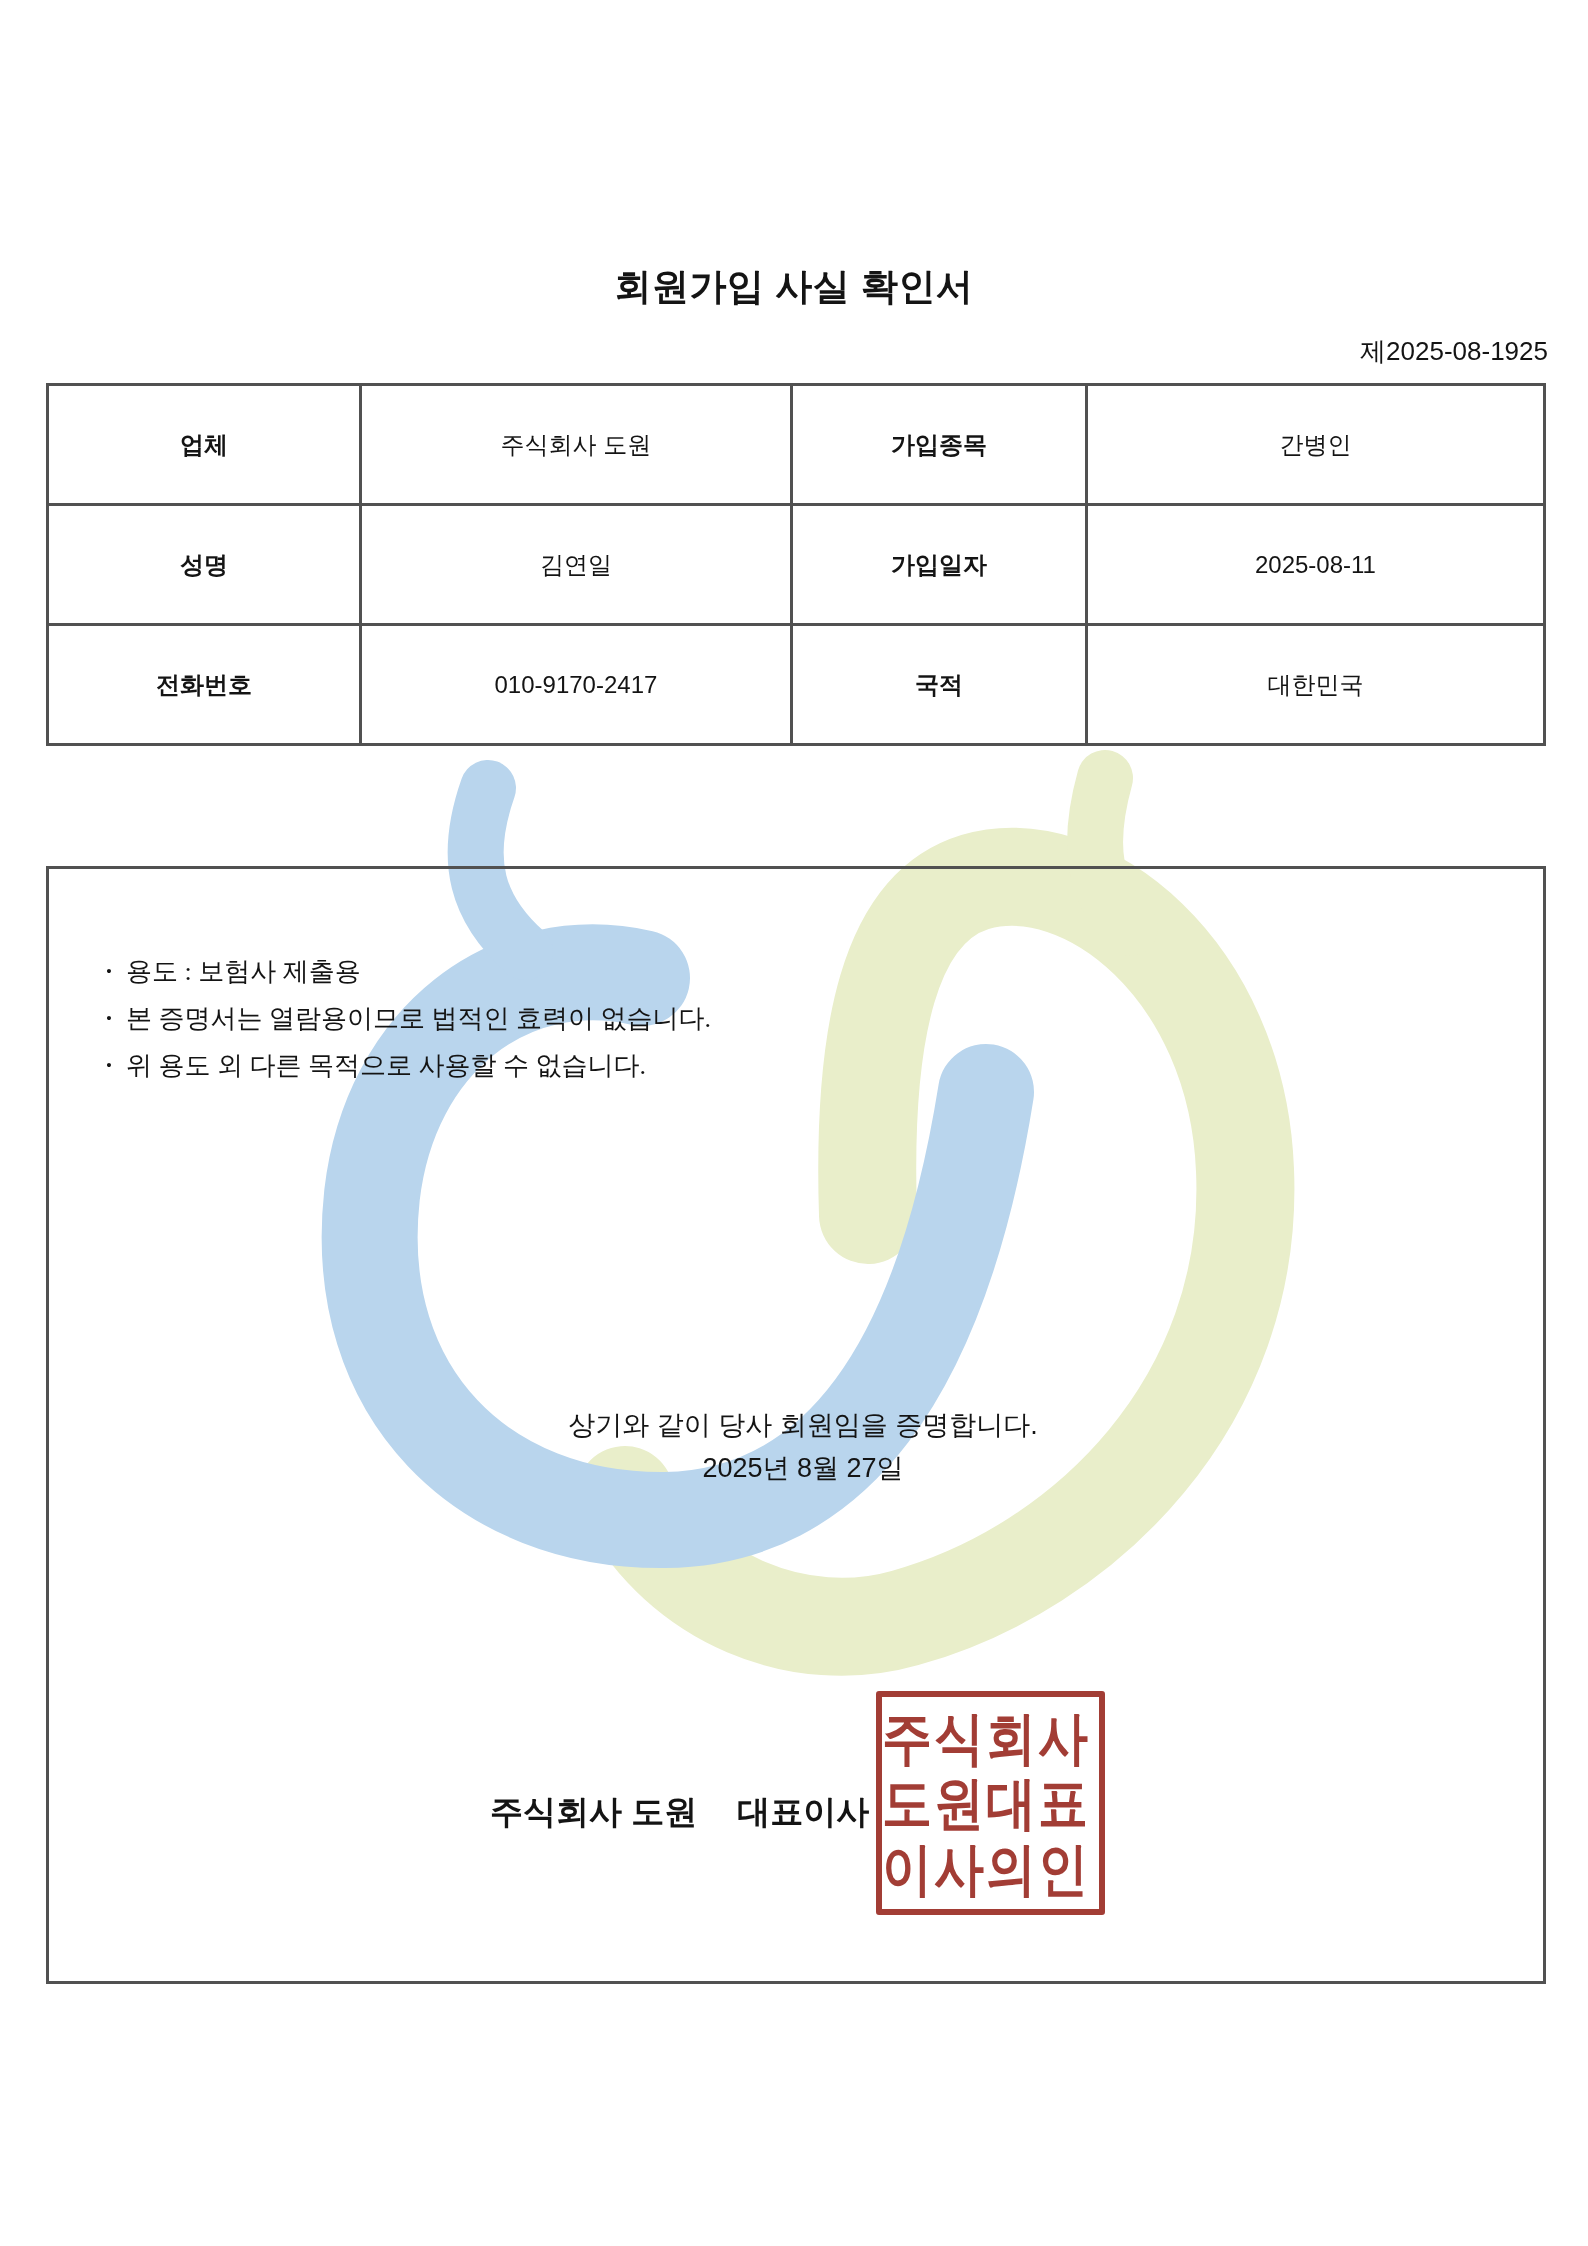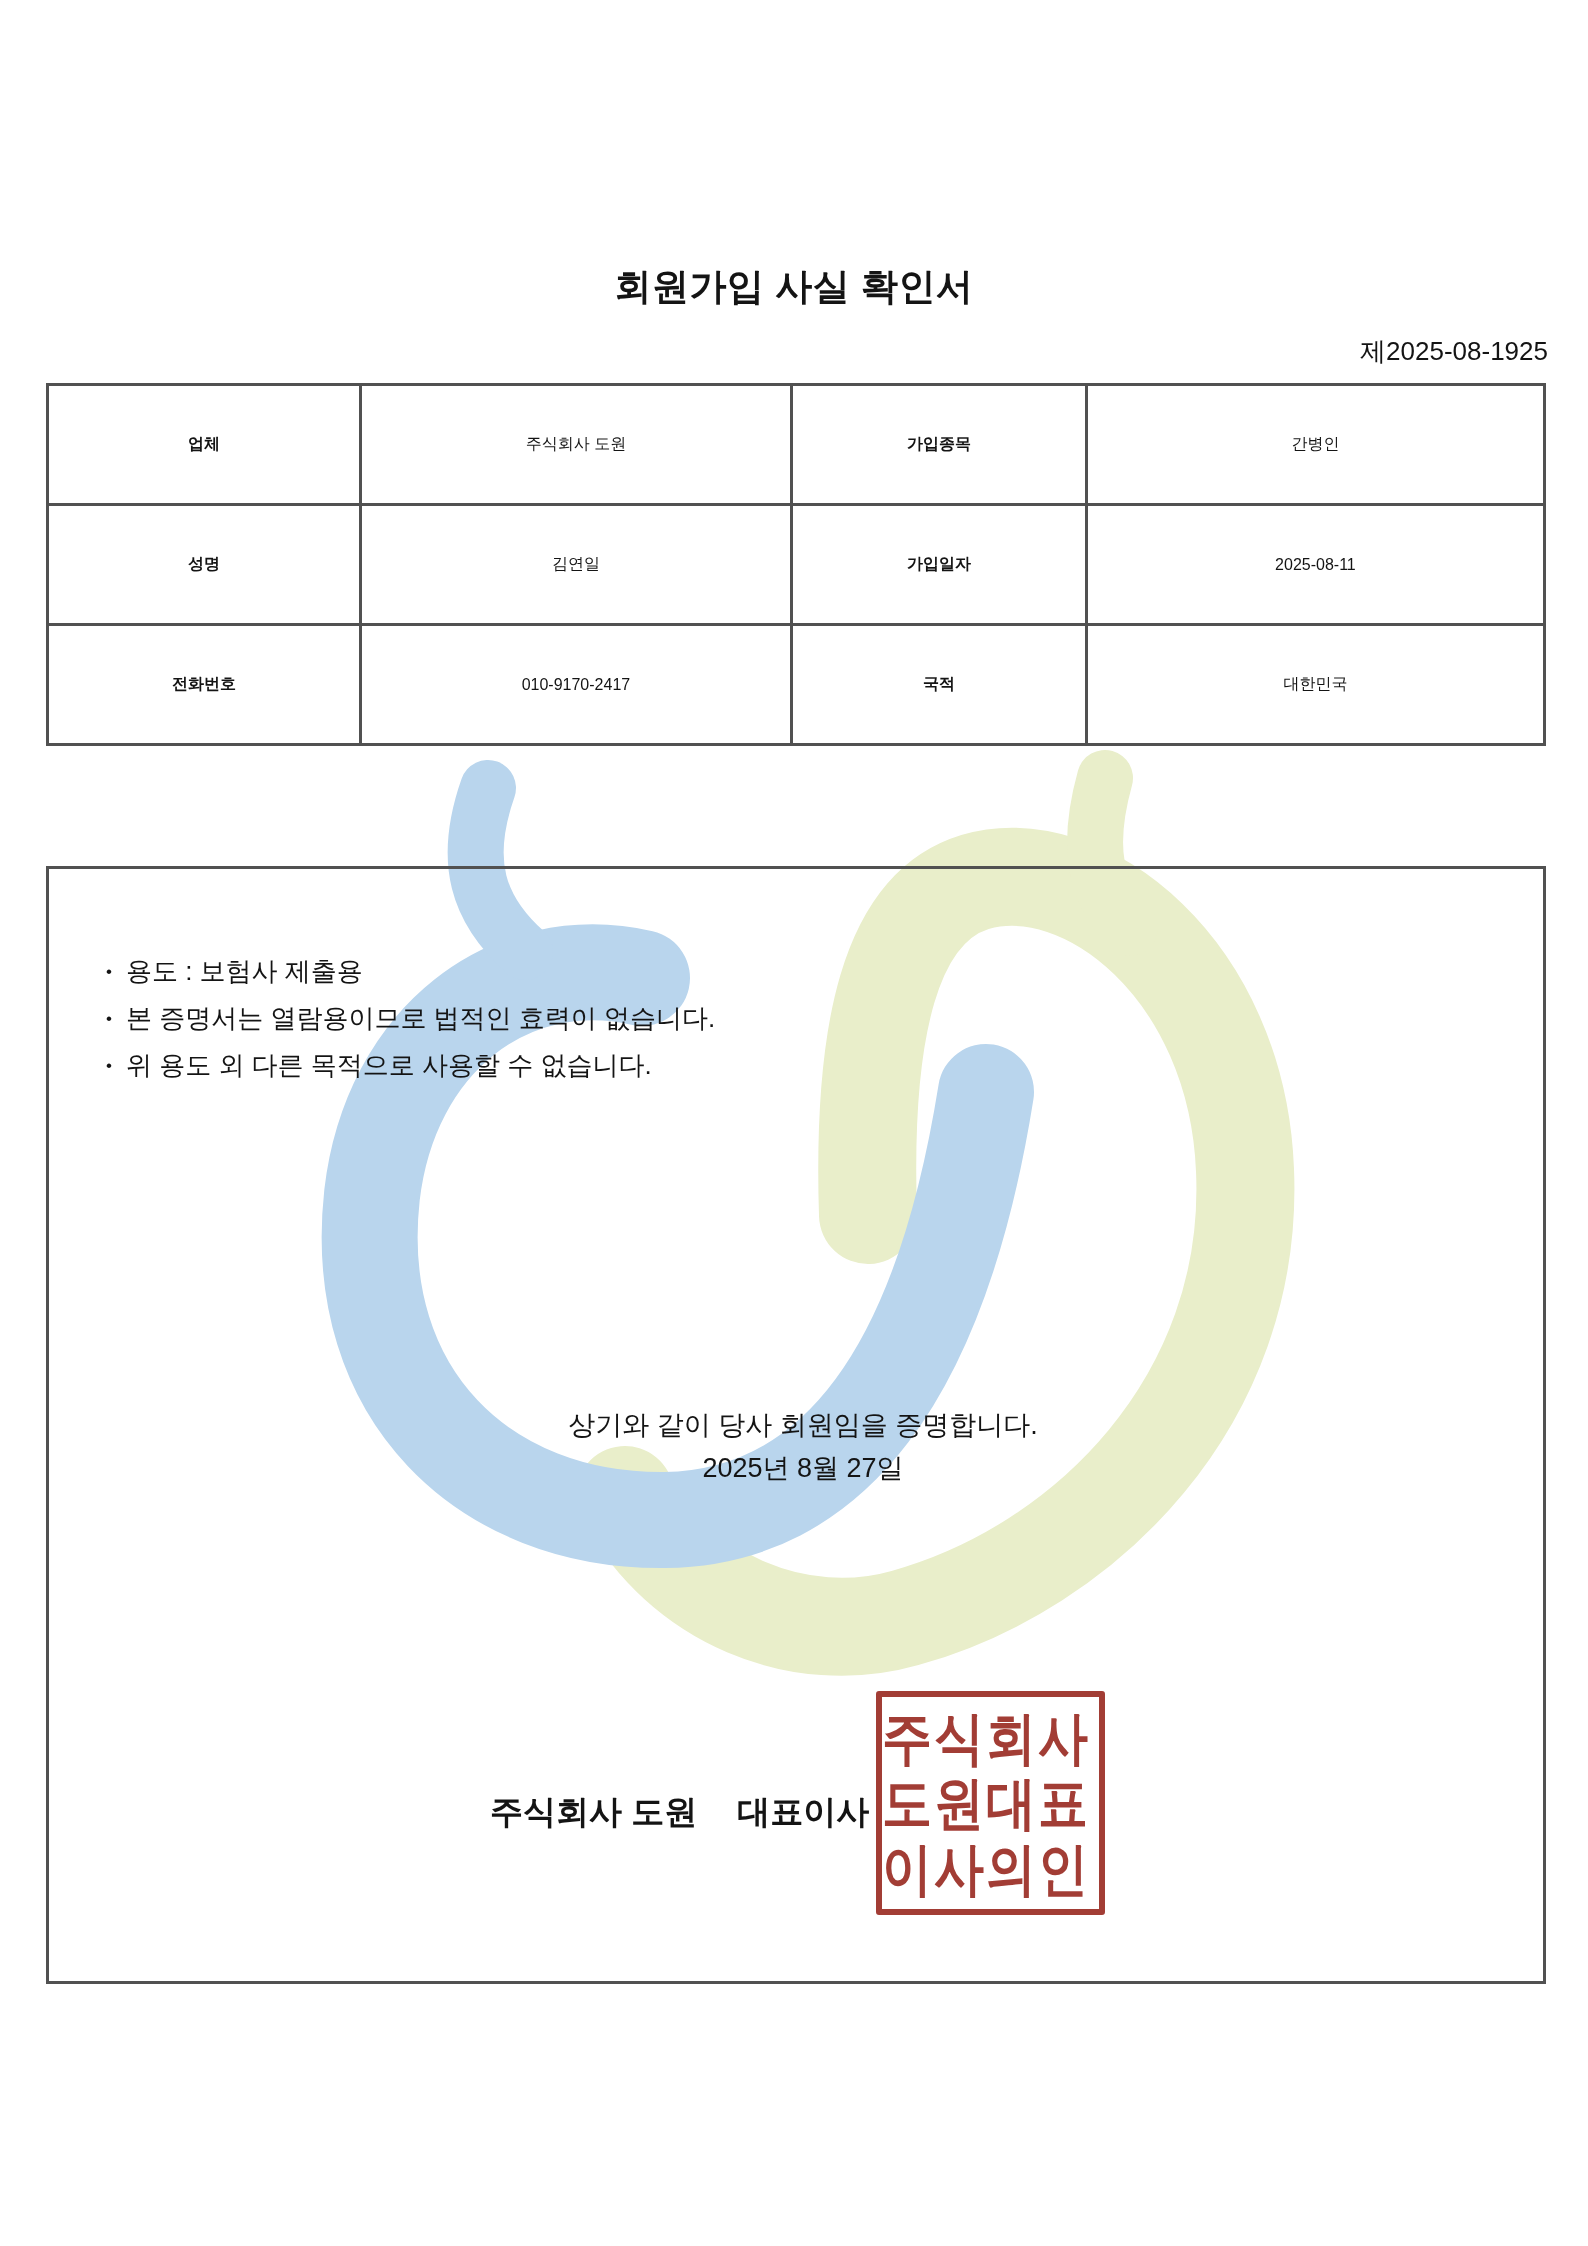--- a/index.html
+++ b/index.html
@@ -23,35 +23,35 @@
   }
   table.info-table{
     position:absolute;left:46px;top:383px;width:1500px;
     border-collapse:collapse;table-layout:fixed;z-index:2;
     background:transparent;
   }
   table.info-table td{
     border:3px solid #515151;
     height:117px;
     text-align:center;vertical-align:middle;
-    font-size:16px;padding:0 8px;
+    font-size:24px;padding:0 8px;
     background:transparent;
   }
   table.info-table td.lbl{font-weight:bold;}
   .big-box{
     position:absolute;left:46px;top:866px;width:1500px;height:1118px;
     box-sizing:border-box;border:3px solid #515151;
     background:transparent;z-index:1;
   }
   ul.notes{
     position:absolute;left:106px;top:948px;z-index:2;
     list-style:none;margin:0;padding:0;
   }
   ul.notes li{
-    font-size:26px;line-height:47px;white-space:nowrap;
+    font-size:26px;line-height:47px;white-space:nowrap;font-family:Liberation Serif, serif;
   }
   ul.notes .dot{
     display:inline-block;font-size:17px;
     vertical-align:3px;margin-right:14px;
   }
   .statement{
     position:absolute;left:9px;top:1404px;width:100%;
     text-align:center;font-size:27px;line-height:43px;z-index:2;
   }
   .signature{

